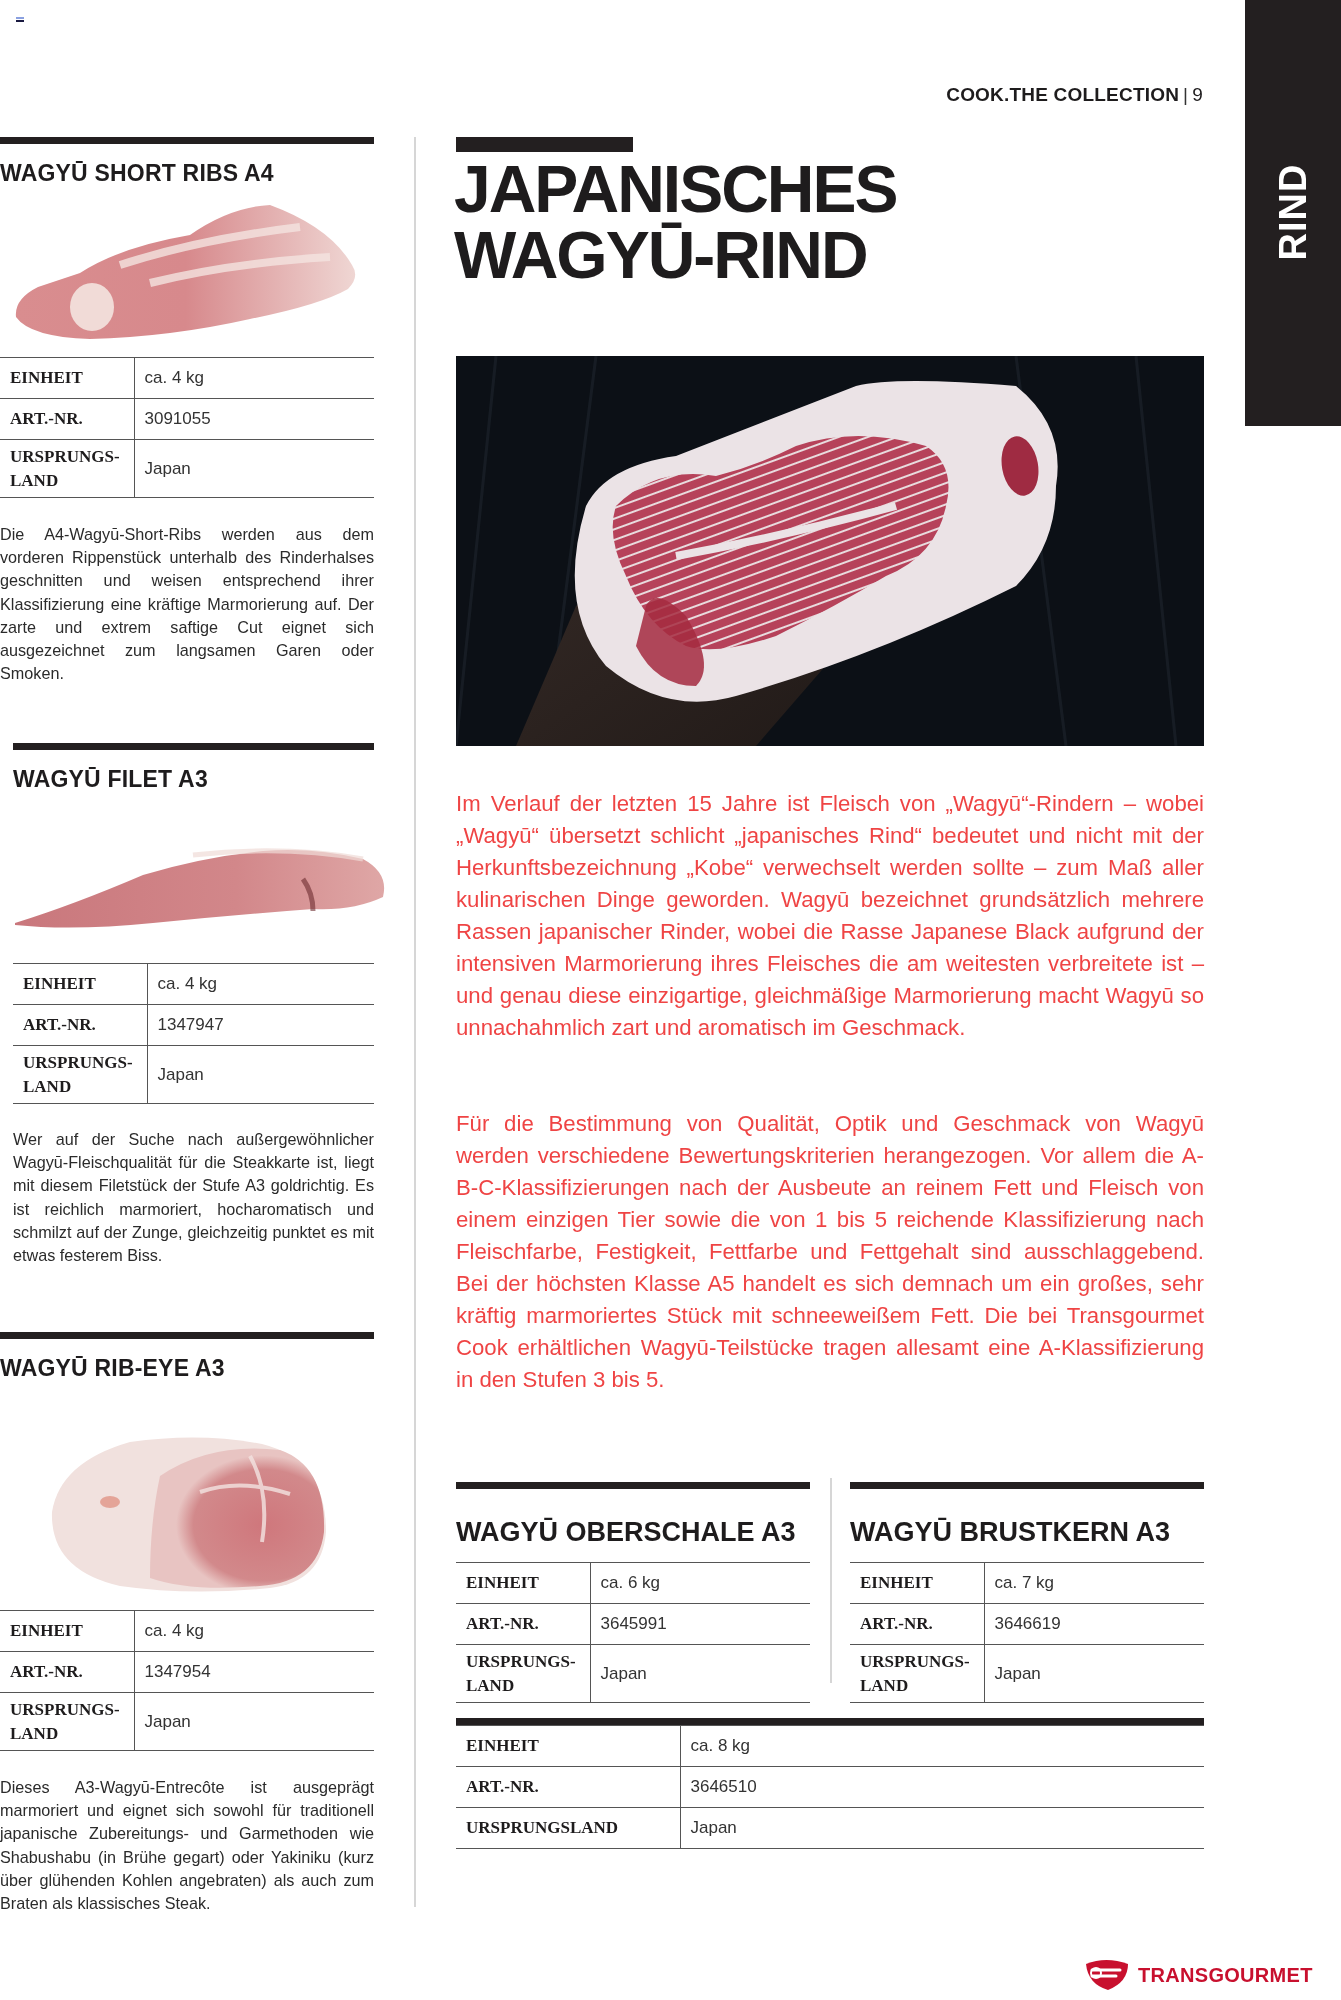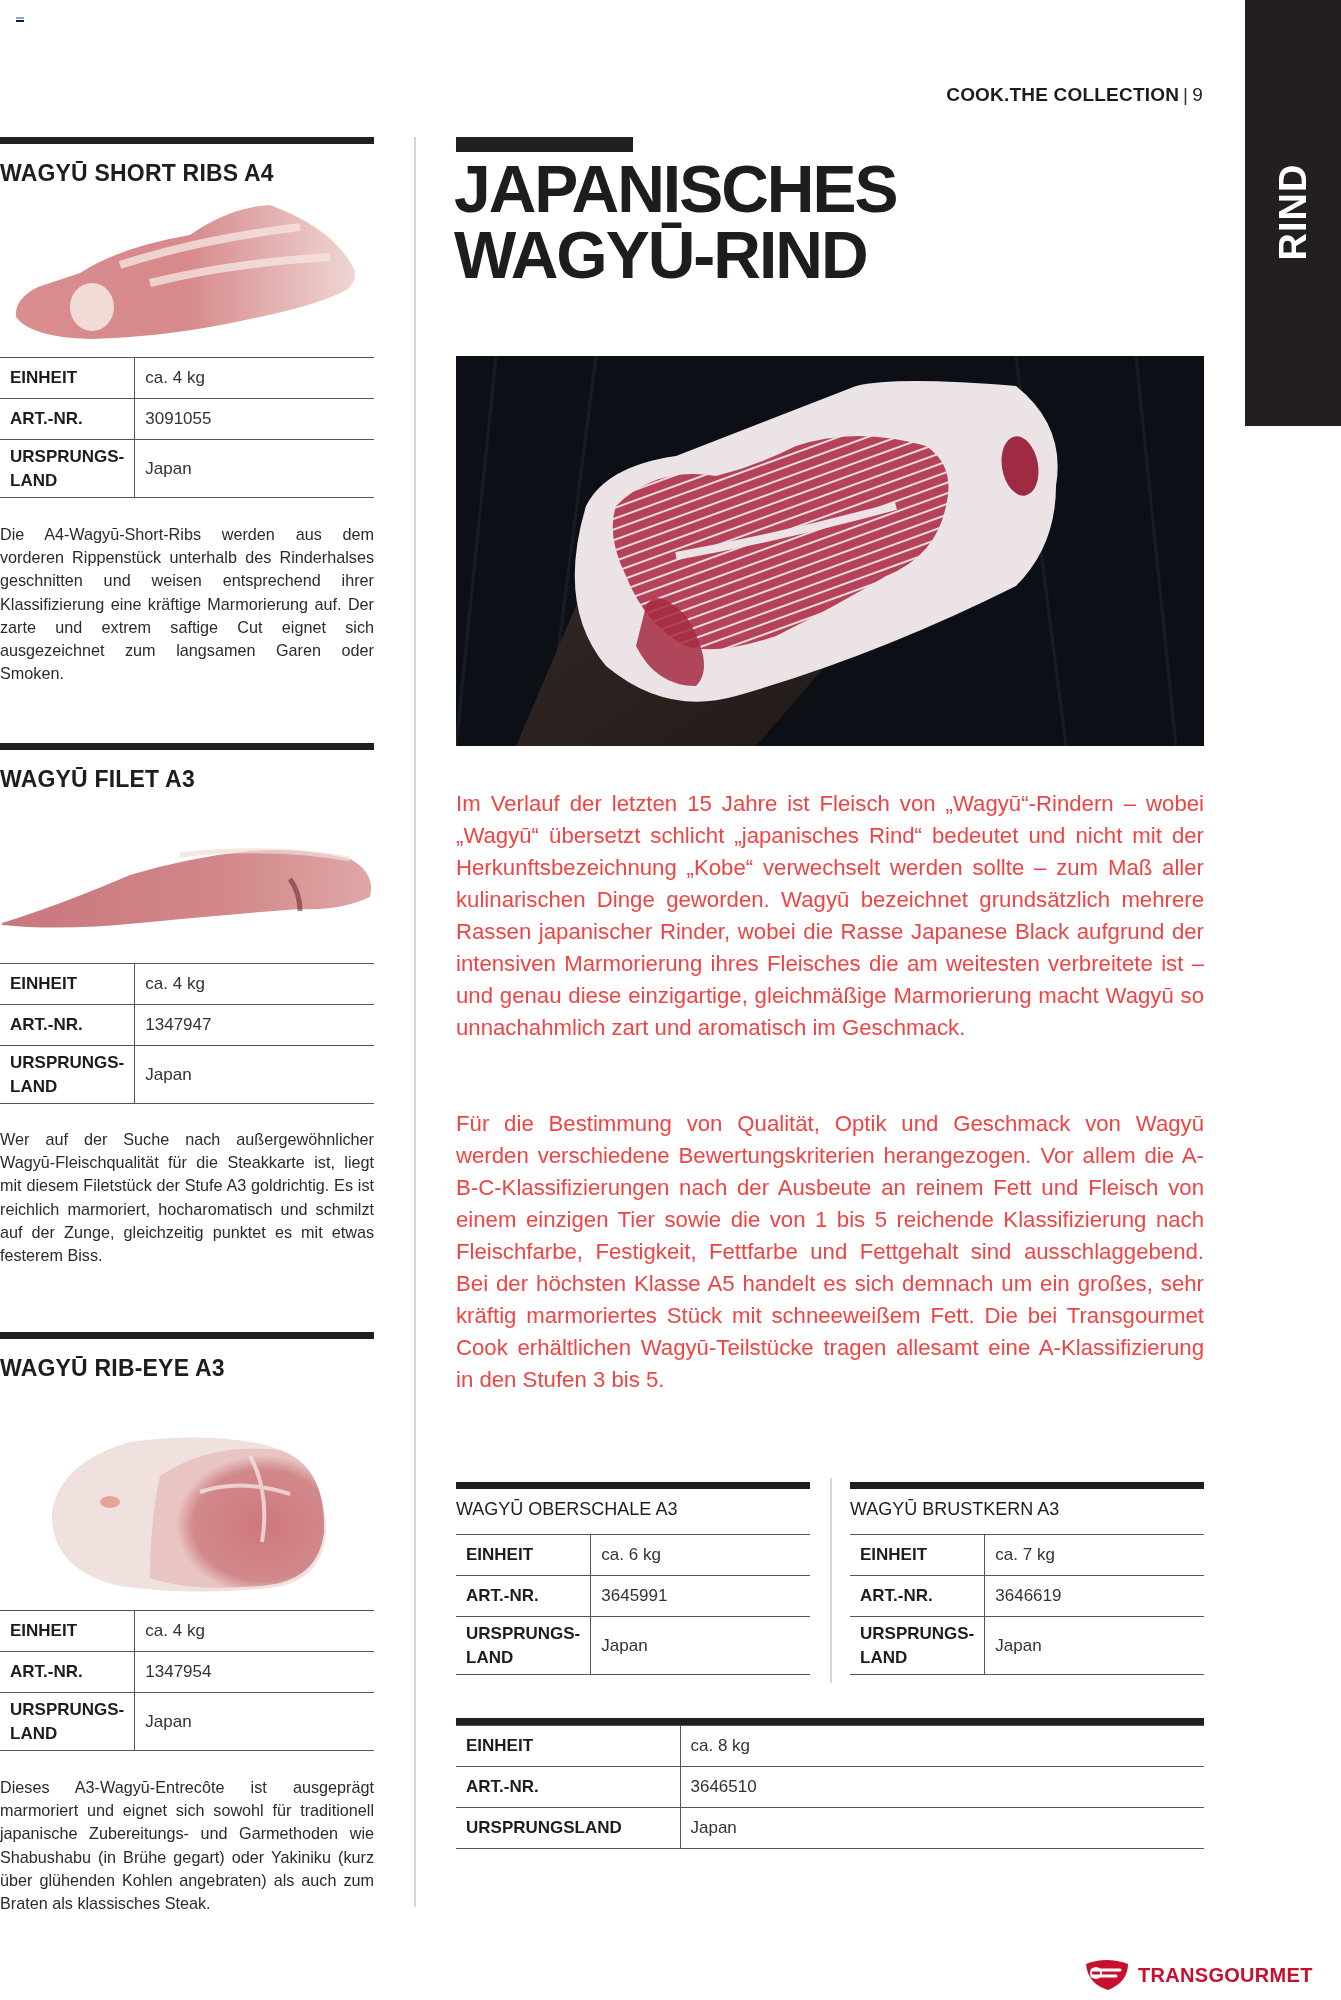--- a/index.html
+++ b/index.html
@@ -20,34 +20,34 @@
   .col-divider { position: absolute; left: 414px; top: 137px; width: 2px; height: 1770px; background: #d6d6d6; }
 
   
   .product { position: absolute; left: 0; width: 374px; }
   .bar { height: 7px; background: #231f20; }
   .product h2 { font-size: 23px; font-weight: bold; margin-top: 16px; color: #1e1c1d; letter-spacing: 0.2px; }
   .product-image { position: relative; }
   .spec { width: 100%; border-collapse: collapse; font-size: 17px; }
   .spec td { border-top: 1.5px solid #555; padding: 0 10px; height: 41px; vertical-align: middle; }
   .spec tr:last-child td { border-bottom: 1.5px solid #555; }
-  .spec td.k { font-weight: bold; color: #1e1c1d; border-right: 1.5px solid #555; line-height: 24px; }
+  .spec td.k { font-weight: bold; color: #1e1c1d; border-right: 1.5px solid #555; line-height: 24px; font-family: Liberation Serif, serif; }
   .spec td.v { color: #333; }
   .spec tr.tall td { height: 58px; }
   .desc { font-size: 16.2px; line-height: 23.2px; color: #2b2b2b; text-align: justify; hyphens: manual; margin-top: 24px; }
 
   
   .title-bar { position: absolute; left: 456px; top: 137px; width: 177px; height: 15px; background: #231f20; }
   .main-title { position: absolute; left: 454px; top: 156px; font-size: 66px; font-weight: bold; line-height: 66px; letter-spacing: -2px; color: #1e1c1d; }
   .hero { position: absolute; left: 456px; top: 356px; width: 748px; height: 390px; overflow: hidden; background: #0c1016; }
   .body-text { position: absolute; left: 456px; width: 748px; font-size: 22.2px; line-height: 32px; color: #ef4444; text-align: justify; }
 
   .small-product { position: absolute; }
   .small-product .bar { height: 7px; }
-  .small-product h2 { font-size: 18px; font-weight: normal; margin-top: 10px; margin-bottom: 14px; }
+  .small-product h2 { font-size: 27px; font-weight: bold; margin-top: 28px; margin-bottom: 14px; }
   .small-product .spec td { height: 41px; }
   .small-product .spec tr.tall td { height: 58px; }
   .sub-divider { position: absolute; left: 830px; top: 1478px; width: 2px; height: 205px; background: #d6d6d6; }
 
   .logo { position: absolute; left: 1082px; top: 1958px; display: flex; align-items: center; }
   .logo-text { color: #c8102e; font-weight: bold; font-size: 20px; margin-left: 8px; letter-spacing: 0.3px; }
 </style>
 </head>
 <body>
 
@@ -95,21 +95,21 @@
         </tr>
     <tr class="tall">
           <td class="k"><span>URSPRUNGS-</span><br><span>LAND</span></td>
           <td class="v">Japan</td>
         </tr>
   </tbody>
     </table>
   <p class="desc" style="margin-top:25px;">Die A4-Wagyū-Short-Ribs werden aus dem vorderen Rippenstück unterhalb des Rinderhal­ses geschnitten und weisen entsprechend ihrer Klassifizierung eine kräftige Marmorierung auf. Der zarte und extrem saftige Cut eignet sich ausgezeichnet zum langsamen Garen oder Smoken.</p>
 </section>
 
-<section class="product" style="top:743px;">
+<section class="product" style="top:743px;padding-left:13px;">
   <div class="bar"></div>
   <h2>WAGYŪ FILET A3</h2>
   <div class="product-image" style="height:170px;">
     <svg width="374" height="170" viewBox="0 0 374 170">
       <defs>
         <linearGradient id="fl" x1="0" y1="0" x2="1" y2="0">
           <stop offset="0" stop-color="#c9777c"></stop>
             <stop offset="0.6" stop-color="#d2878a"></stop>
             <stop offset="1" stop-color="#dfa7a6"></stop>
         </linearGradient>

